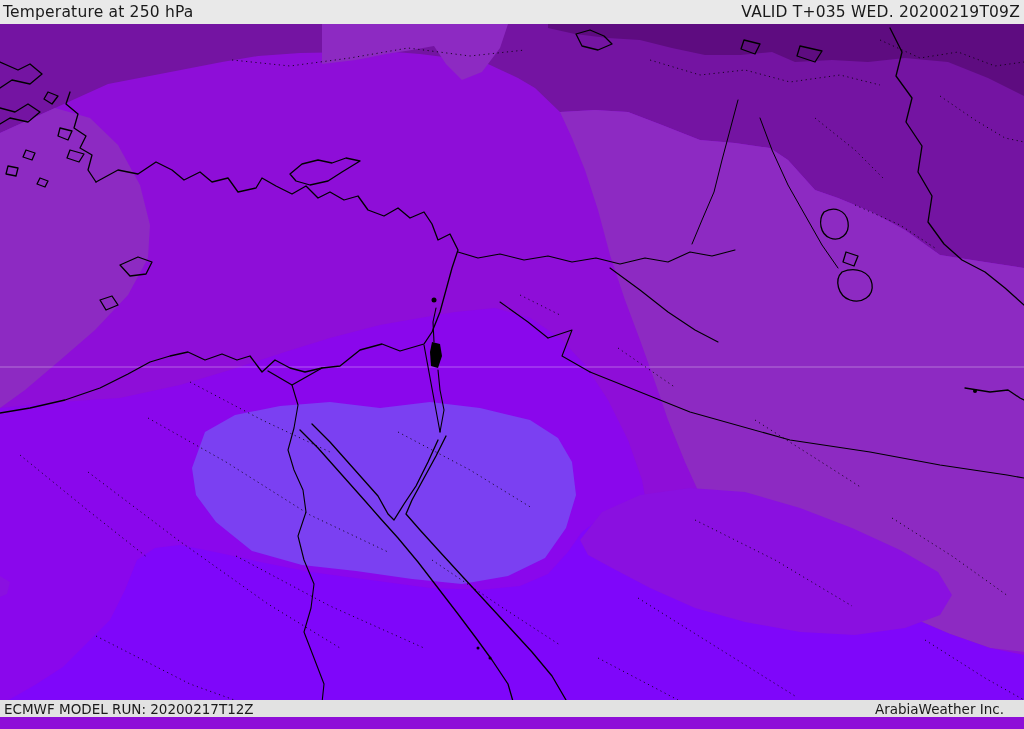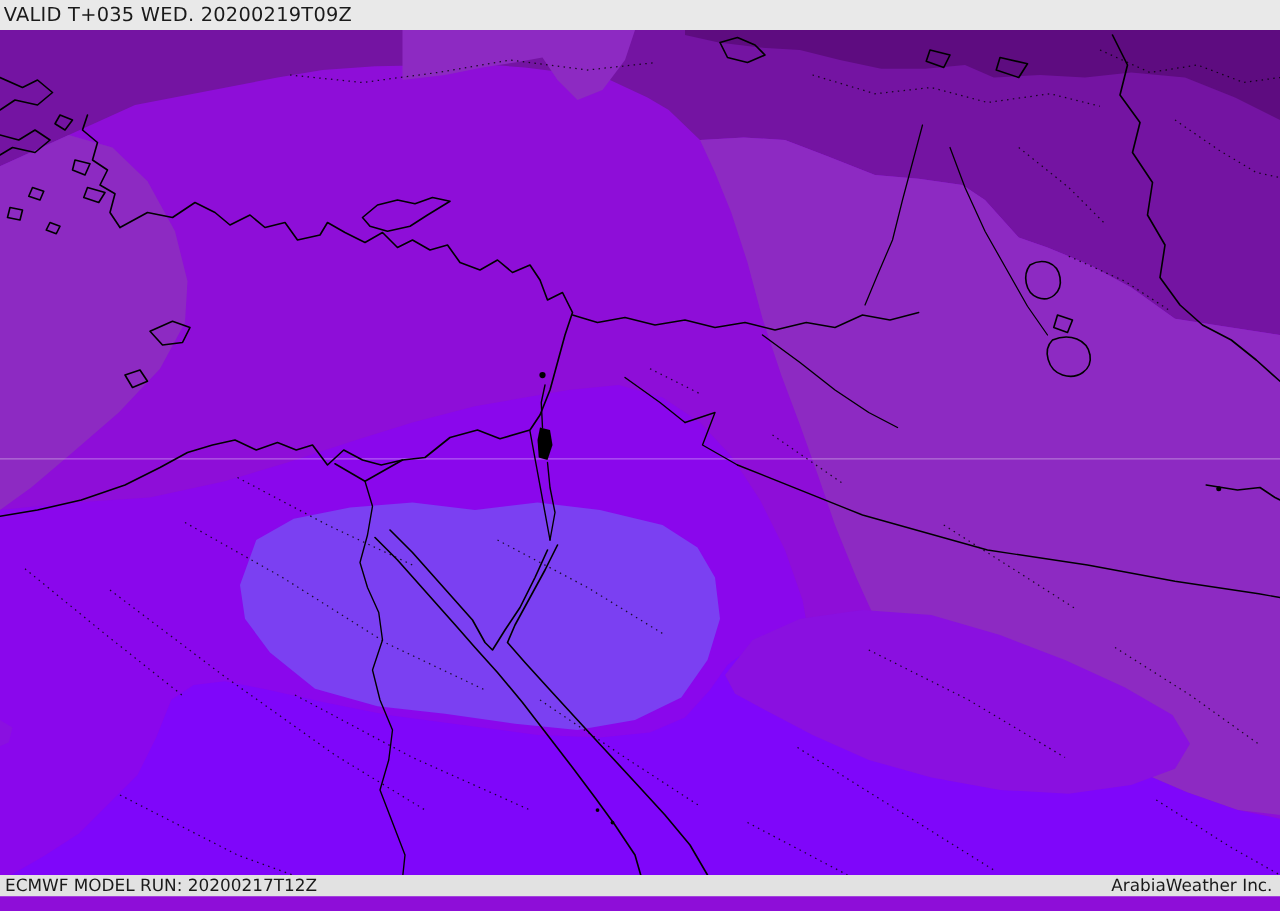--- a/index.html
+++ b/index.html
@@ -4,29 +4,30 @@
 <style>
   html,body{margin:0;padding:0;}
   body{
     width:1024px;height:729px;position:relative;overflow:hidden;
     font-family:"DejaVu Sans","Liberation Sans",sans-serif;
     background:#8E0ED8;
   }
   .bar{position:absolute;left:0;width:1024px;display:flex;justify-content:space-between;align-items:center;box-sizing:border-box;}
   .bar-top{top:0;height:24px;padding:0 4px 0 3px;}
   .bar-top .t{font-size:15.5px;color:#1a1a1a;letter-spacing:.2px;white-space:nowrap;}
-  .bar-bottom{top:700px;height:17px;padding:0 6px 0 4px;}
+  .bar-bottom{top:700px;height:17px;padding:0 20px 0 4px;}
   .bar-bottom .t{font-size:13.5px;color:#1a1a1a;white-space:nowrap;}
   .map-wrap{position:absolute;top:24px;left:0;width:1024px;height:688px;}
   svg{display:block;}
 </style>
 </head>
 <body>
 
 <div class="bar bar-top" style="background: rgb(233, 233, 233);">
+  <span class="t">Temperature at 250 hPa</span>
   <span class="t">VALID T+035 WED. 20200219T09Z</span>
 </div>
 
 <div class="map-wrap">
 <svg width="1024" height="688" viewBox="0 24 1024 688" xmlns="http://www.w3.org/2000/svg">
 
   <rect x="0" y="24" width="1024" height="688" fill="#8E0ED8"></rect>
 
   <path d="M0,24 L1024,24 L1024,268 L985,262 L940,255 L905,230 L872,212 L838,198 L815,190 L788,160 L770,148 L735,143 L700,140 L662,125 L628,112 L595,110 L560,112 L535,88 L518,78 L488,64 L452,58 L420,54 L395,52 L352,52 L300,53 L258,56 L222,62 L160,74 L108,84 L55,108 L0,133 Z" fill="#7414A2"></path>
 

